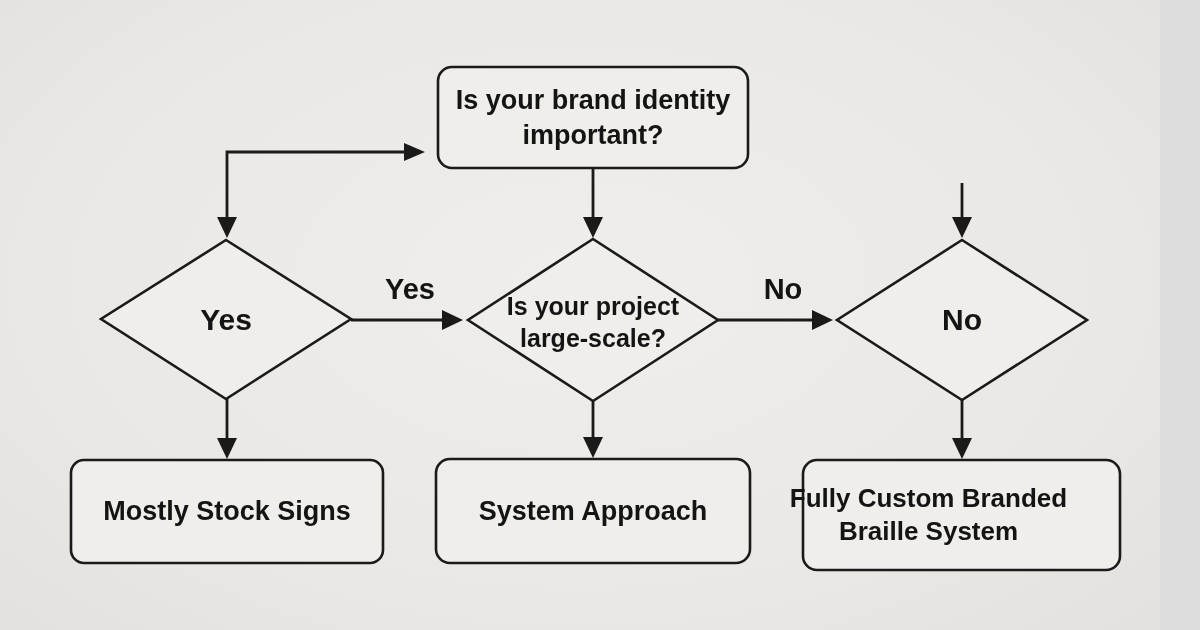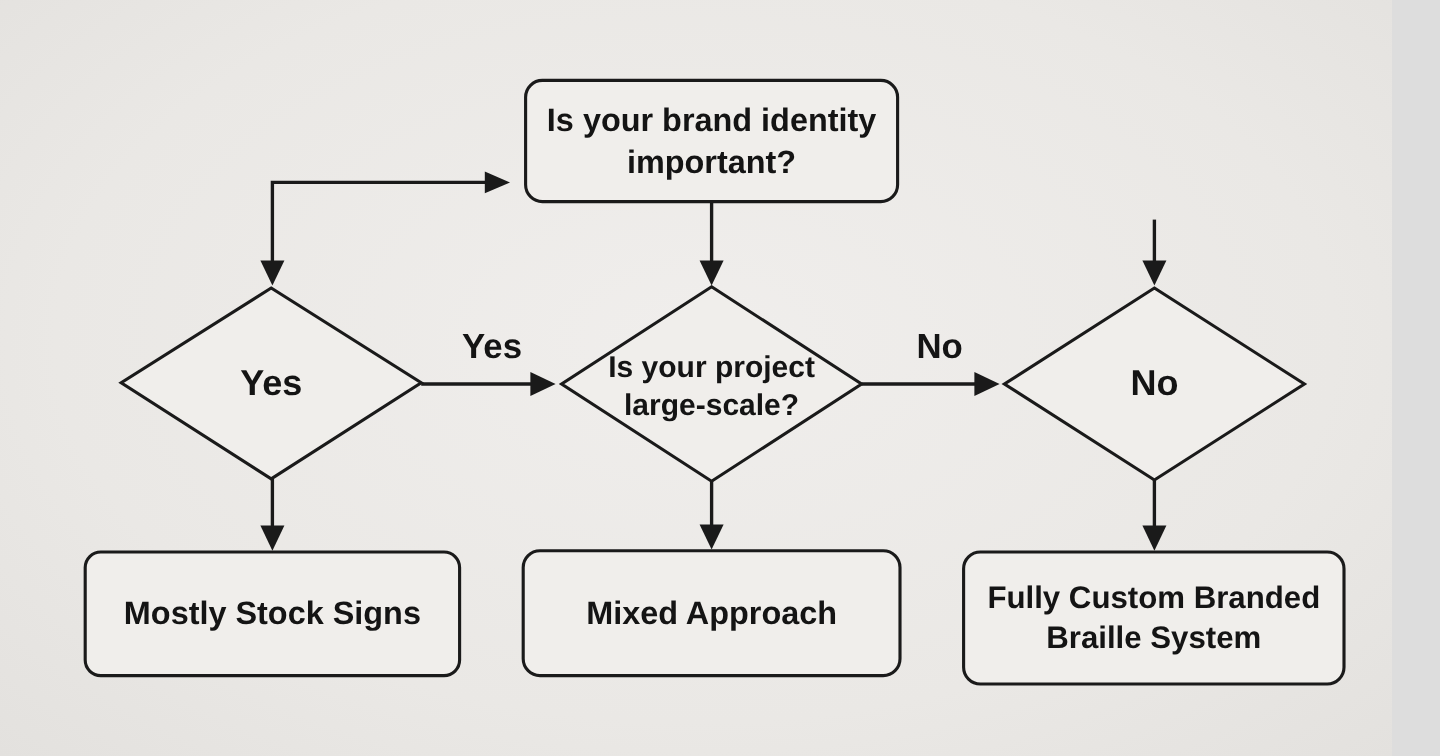--- a/index.html
+++ b/index.html
@@ -30,21 +30,21 @@
     color:var(--text,#141414);
     white-space:pre-line;
     line-height:1.28;
   }
   .lbl-q1{left:438px;top:67px;width:310px;height:101px;font-size:27px;}
   .lbl-dyes{left:126px;top:282px;width:200px;height:76px;font-size:30px;}
   .lbl-q2{left:483px;top:280px;width:220px;height:84px;font-size:25px;}
   .lbl-dno{left:862px;top:282px;width:200px;height:76px;font-size:30px;}
   .lbl-out1{left:71px;top:460px;width:312px;height:103px;font-size:27px;}
   .lbl-out2{left:436px;top:459px;width:314px;height:104px;font-size:27px;}
-  .lbl-out3{left:803px;top:460px;width:317px;height:110px;font-size:26px;}
+  .lbl-out3{left:770px;top:460px;width:317px;height:110px;font-size:26px;}
   .lbl-edge-yes{left:348px;top:268px;width:124px;height:44px;font-size:29px;}
   .lbl-edge-no{left:721px;top:268px;width:124px;height:44px;font-size:29px;}
 </style>
 </head>
 <body>
 
 <div class="stage">
 
   <svg width="1200" height="630" viewBox="0 0 1200 630">
 
@@ -82,20 +82,20 @@
     <rect class="shape" x="803" y="460" width="317" height="110" rx="14"></rect>
   </svg>
 
   <div class="lbl lbl-q1">Is your brand identity
 important?</div>
   <div class="lbl lbl-dyes">Yes</div>
   <div class="lbl lbl-q2">Is your project
 large-scale?</div>
   <div class="lbl lbl-dno">No</div>
   <div class="lbl lbl-out1">Mostly Stock Signs</div>
-  <div class="lbl lbl-out2">Mixed Approach</div>
+  <div class="lbl lbl-out2">System Approach</div>
   <div class="lbl lbl-out3">Fully Custom Branded
 Braille System</div>
 
   <div class="lbl lbl-edge-yes">Yes</div>
   <div class="lbl lbl-edge-no">No</div>
 
 </div>
 
 </body></html>

